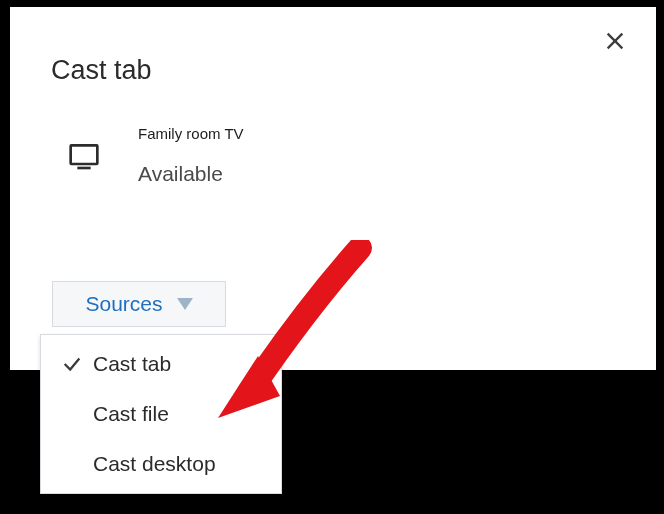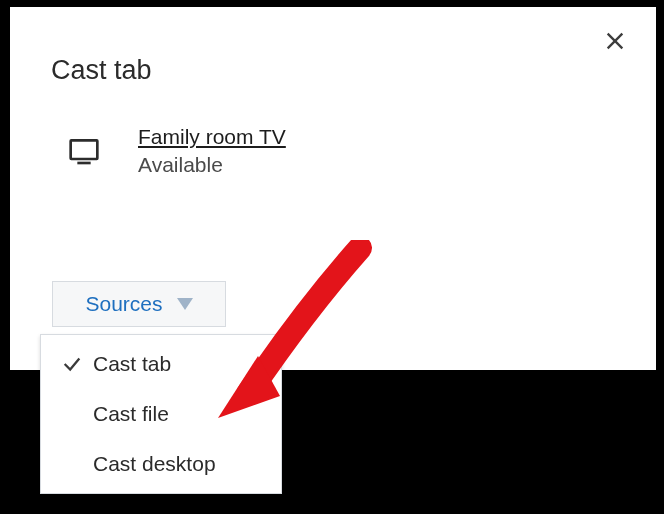--- a/index.html
+++ b/index.html
@@ -34,22 +34,22 @@
     .device-row {
       position: absolute;
       top: 118px; left: 58px;
       display: flex; align-items: center;
       gap: 38px;
       width: 540px;
       cursor: pointer;
     }
     .device-icon svg { width: 32px; height: 32px; color: #2c2c2c; display:block; }
     .device-text { display: flex; flex-direction: column; gap: 4px; }
-    .device-name { font-size: 21px; color: #1d1d1d; text-decoration: underline; }
-    .device-status { font-size: 21px; color: #4a4a4a; }
+    .device-name { font-size: 15px; color: #1d1d1d; }
+    .device-status { font-size: 21px; color: #4a4a4a; margin-top: 16px; }
 
     .sources-btn {
       position: absolute;
       left: 42px; top: 274px;
       width: 174px; height: 46px;
       background: #f6f7f8;
       border: 1px solid #d7dbe0;
       display: flex; align-items: center; justify-content: center;
       gap: 14px;
       cursor: pointer;

